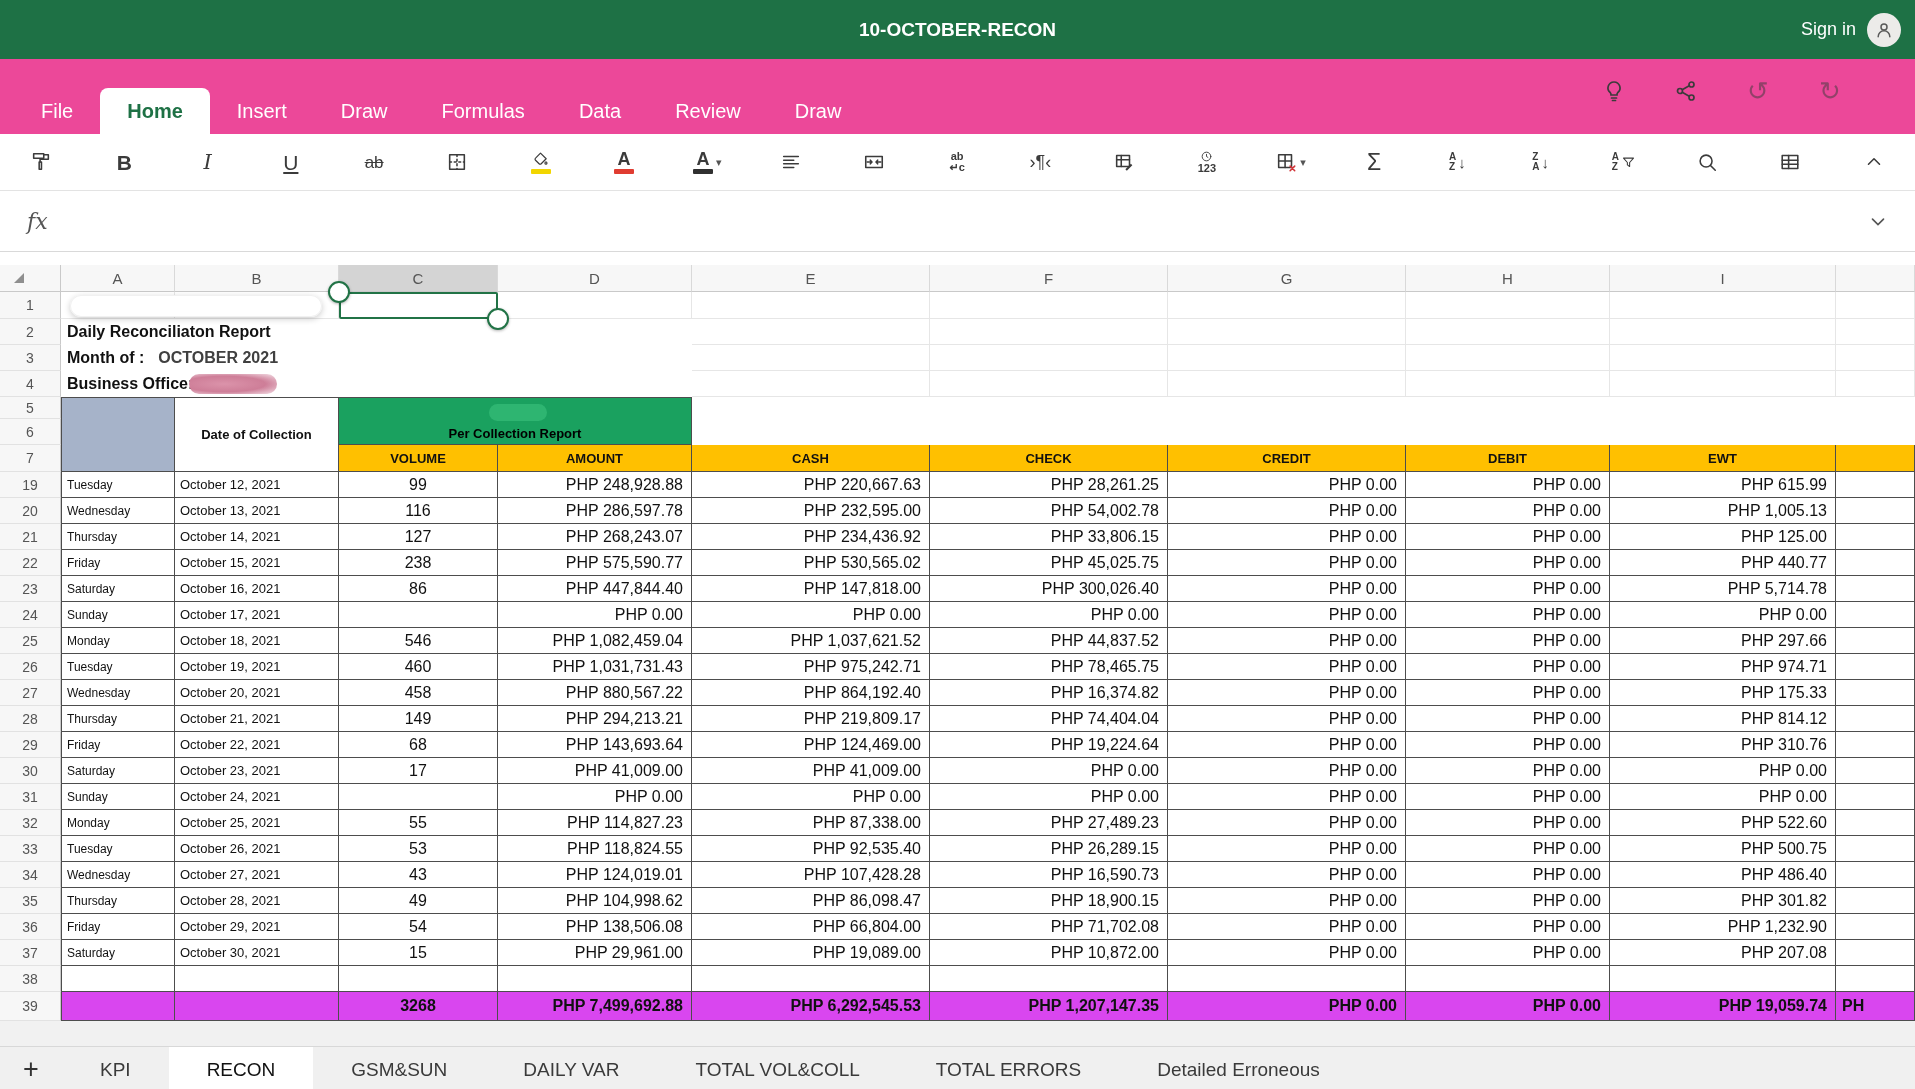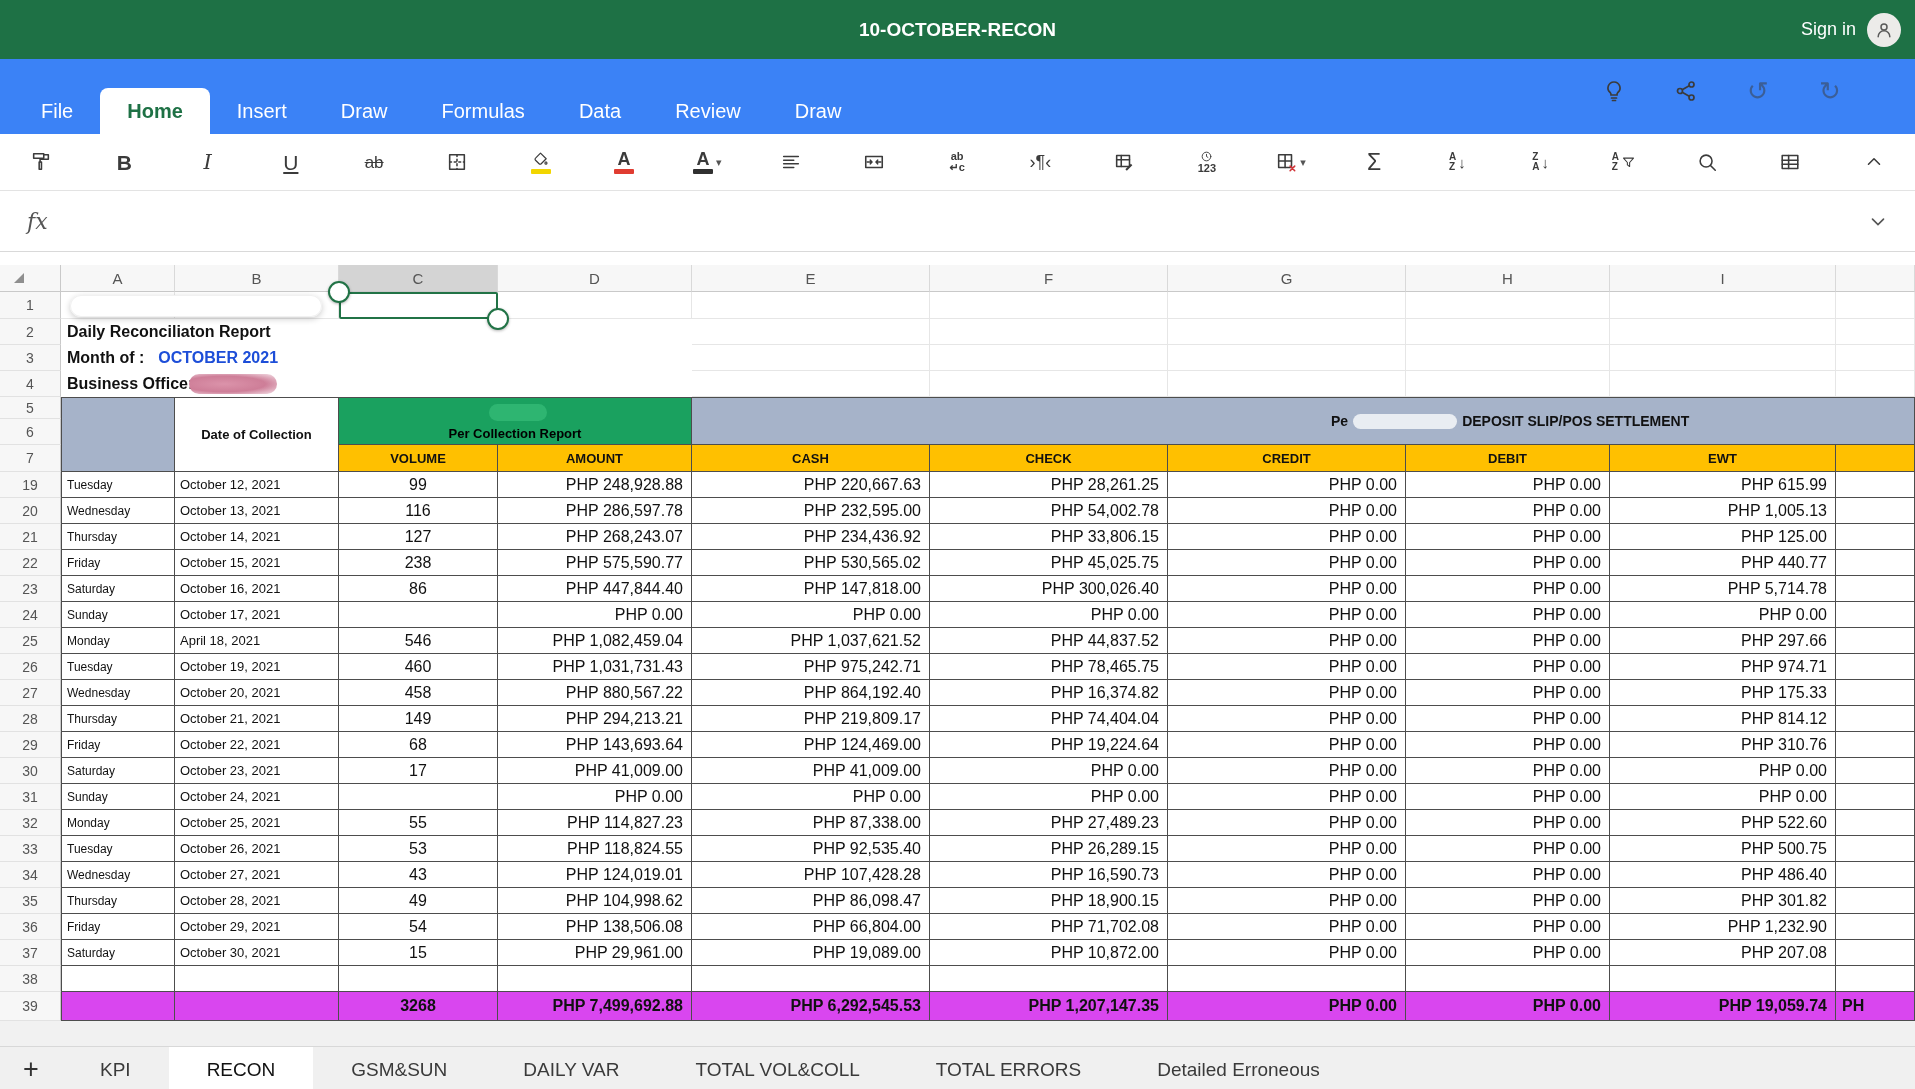--- a/index.html
+++ b/index.html
@@ -3,21 +3,21 @@
 <meta charset="utf-8">
 <style>
   html,body{margin:0;padding:0;}
   body{width:1915px;height:1089px;overflow:hidden;font-family:"Liberation Sans",sans-serif;background:#fff;-webkit-font-smoothing:antialiased;}
   
   .titlebar{height:59px;background:#1e7145;position:relative;display:flex;align-items:center;justify-content:center;}
   .title{color:#fff;font-size:19px;font-weight:600;}
   .signin{position:absolute;right:14px;top:0;height:59px;display:flex;align-items:center;gap:11px;color:#fff;font-size:18px;}
   .avatar{width:34px;height:34px;border-radius:50%;background:#ecebe9;display:flex;align-items:center;justify-content:center;color:#5a5a5a;}
   
-  .ribbonrow{height:75px;background:#3b82f6;display:flex;justify-content:space-between;align-items:flex-end;}
+  .ribbonrow{height:75px;background:#ec4899;display:flex;justify-content:space-between;align-items:flex-end;}
   .rtabs{display:flex;align-items:flex-end;padding-left:14px;}
   .rtab{color:#fff;font-size:20px;height:46px;padding:0 27px;display:flex;align-items:center;border-radius:8px 8px 0 0;cursor:default;}
   .rtab.active{background:#fff;color:#1e7145;font-weight:600;}
   .ribicons{display:flex;align-items:center;gap:42px;padding:0 70px 22px 0;color:#fff;}
   .ribicons .uglyph{font-size:26px;line-height:1;}
   .dim{opacity:.5;}
   
   .toolbar{height:56px;background:#fff;display:flex;align-items:center;justify-content:space-between;padding:0 26px;}
   .tbtn{display:flex;align-items:center;justify-content:center;min-width:30px;height:42px;color:#3b3b3b;}
   .g{font-size:21px;color:#3b3b3b;line-height:1;}
@@ -49,21 +49,21 @@
     grid-template-columns:61px 114px 164px 159px 194px 238px 238px 238px 204px 226px minmax(0,1fr);
     grid-template-rows:27px 27px 26px 26px 26px 22px 26px 27px repeat(19,26px) 26px 29px;}
   .corner{background:#f7f7f7;border-right:1px solid #c9c9c9;border-bottom:1px solid #c9c9c9;display:flex;align-items:center;padding-left:14px;}
   .tri{width:0;height:0;border-bottom:10px solid #8f8f8f;border-left:10px solid transparent;}
   .colh{background:#f7f7f7;border-right:1px solid #d9d9d9;border-bottom:1px solid #c9c9c9;color:#555;font-size:15px;display:flex;align-items:center;justify-content:center;}
   .colh.selc{background:#d4d4d4;}
   .rown{background:#f7f7f7;border-right:1px solid #c9c9c9;border-bottom:1px solid #e2e2e2;color:#555;font-size:14px;display:flex;align-items:center;justify-content:center;}
   .cell{background:#fff;border-right:1px solid #e6e6e6;border-bottom:1px solid #e6e6e6;}
   .docblock{background:#fff;display:flex;align-items:center;padding-left:6px;font-size:16px;color:#111;white-space:nowrap;}
   .bold{font-weight:700;}
-  .red{color:#1d4ed8;}
+  .red{color:#404040;}
   .ontop{z-index:3;}
   
   .tc{display:flex;align-items:center;background:#fff;color:#111;border-right:1px solid #4d4d4d;border-bottom:1px solid #4d4d4d;overflow:hidden;white-space:nowrap;}
   .lb{border-left:1px solid #4d4d4d;}
   .tb{border-top:1px solid #4d4d4d;}
   .dday{font-size:12px;padding-left:5px;}
   .ddate{font-size:13px;padding-left:5px;}
   .dvol{justify-content:center;font-size:16px;}
   .dmoney{justify-content:flex-end;padding-right:8px;font-size:16px;}
   .dov{padding-left:6px;font-size:16px;}
@@ -314,27 +314,20 @@
     <span class="bold">Business Office:</span>
     <span class="blob office-blob"></span>
   </div>
 
   <div class="hband bluegray lb tb" style="grid-area:6/2/9/3"></div>
   <div class="hband greenhdr tb" style="grid-area:6/4/8/6">
     <span class="blob green-blob"></span>
     <span class="bold" style="font-size:13px">Per Collection Report</span>
   </div>
   <div class="hband datecoll tb bold" style="grid-area:6/3/9/4">Date of Collection</div>
-  <div class="hband settle bluegray tb" style="grid-area:6/6/8/12">
-    <span class="swrap bold">
-      <span>Pe</span>
-      <span class="blob settle-blob"></span>
-      <span>DEPOSIT SLIP/POS SETTLEMENT</span>
-    </span>
-  </div>
 
   <div class="sel"></div>
   <div class="handle h1"></div>
   <div class="handle h2"></div>
   <div class="blob row1-blob"></div>
 <div class="colh" style="grid-area: 1 / 2 / 2 / 3;">A</div>
     <div class="colh" style="grid-area: 1 / 3 / 2 / 4;">B</div>
     <div class="colh selc" style="grid-area: 1 / 4 / 2 / 5;">C</div>
     <div class="colh" style="grid-area: 1 / 5 / 2 / 6;">D</div>
     <div class="colh" style="grid-area: 1 / 6 / 2 / 7;">E</div>
@@ -459,21 +452,21 @@
     <div class="tc dvol" style="grid-area: 14 / 4 / 15 / 5;"></div>
     <div class="tc dmoney" style="grid-area: 14 / 5 / 15 / 6;">PHP 0.00</div>
     <div class="tc dmoney" style="grid-area: 14 / 6 / 15 / 7;">PHP 0.00</div>
     <div class="tc dmoney" style="grid-area: 14 / 7 / 15 / 8;">PHP 0.00</div>
     <div class="tc dmoney" style="grid-area: 14 / 8 / 15 / 9;">PHP 0.00</div>
     <div class="tc dmoney" style="grid-area: 14 / 9 / 15 / 10;">PHP 0.00</div>
     <div class="tc dmoney" style="grid-area: 14 / 10 / 15 / 11;">PHP 0.00</div>
     <div class="tc" style="grid-area: 14 / 11 / 15 / 12;"></div>
     <div class="rown" style="grid-area: 15 / 1 / 16 / 2;">25</div>
     <div class="tc dday lb" style="grid-area: 15 / 2 / 16 / 3;">Monday</div>
-    <div class="tc ddate" style="grid-area: 15 / 3 / 16 / 4;">April 18, 2021</div>
+    <div class="tc ddate" style="grid-area: 15 / 3 / 16 / 4;">October 18, 2021</div>
     <div class="tc dvol" style="grid-area: 15 / 4 / 16 / 5;">546</div>
     <div class="tc dmoney" style="grid-area: 15 / 5 / 16 / 6;">PHP 1,082,459.04</div>
     <div class="tc dmoney" style="grid-area: 15 / 6 / 16 / 7;">PHP 1,037,621.52</div>
     <div class="tc dmoney" style="grid-area: 15 / 7 / 16 / 8;">PHP 44,837.52</div>
     <div class="tc dmoney" style="grid-area: 15 / 8 / 16 / 9;">PHP 0.00</div>
     <div class="tc dmoney" style="grid-area: 15 / 9 / 16 / 10;">PHP 0.00</div>
     <div class="tc dmoney" style="grid-area: 15 / 10 / 16 / 11;">PHP 297.66</div>
     <div class="tc" style="grid-area: 15 / 11 / 16 / 12;"></div>
     <div class="rown" style="grid-area: 16 / 1 / 17 / 2;">26</div>
     <div class="tc dday lb" style="grid-area: 16 / 2 / 17 / 3;">Tuesday</div>

